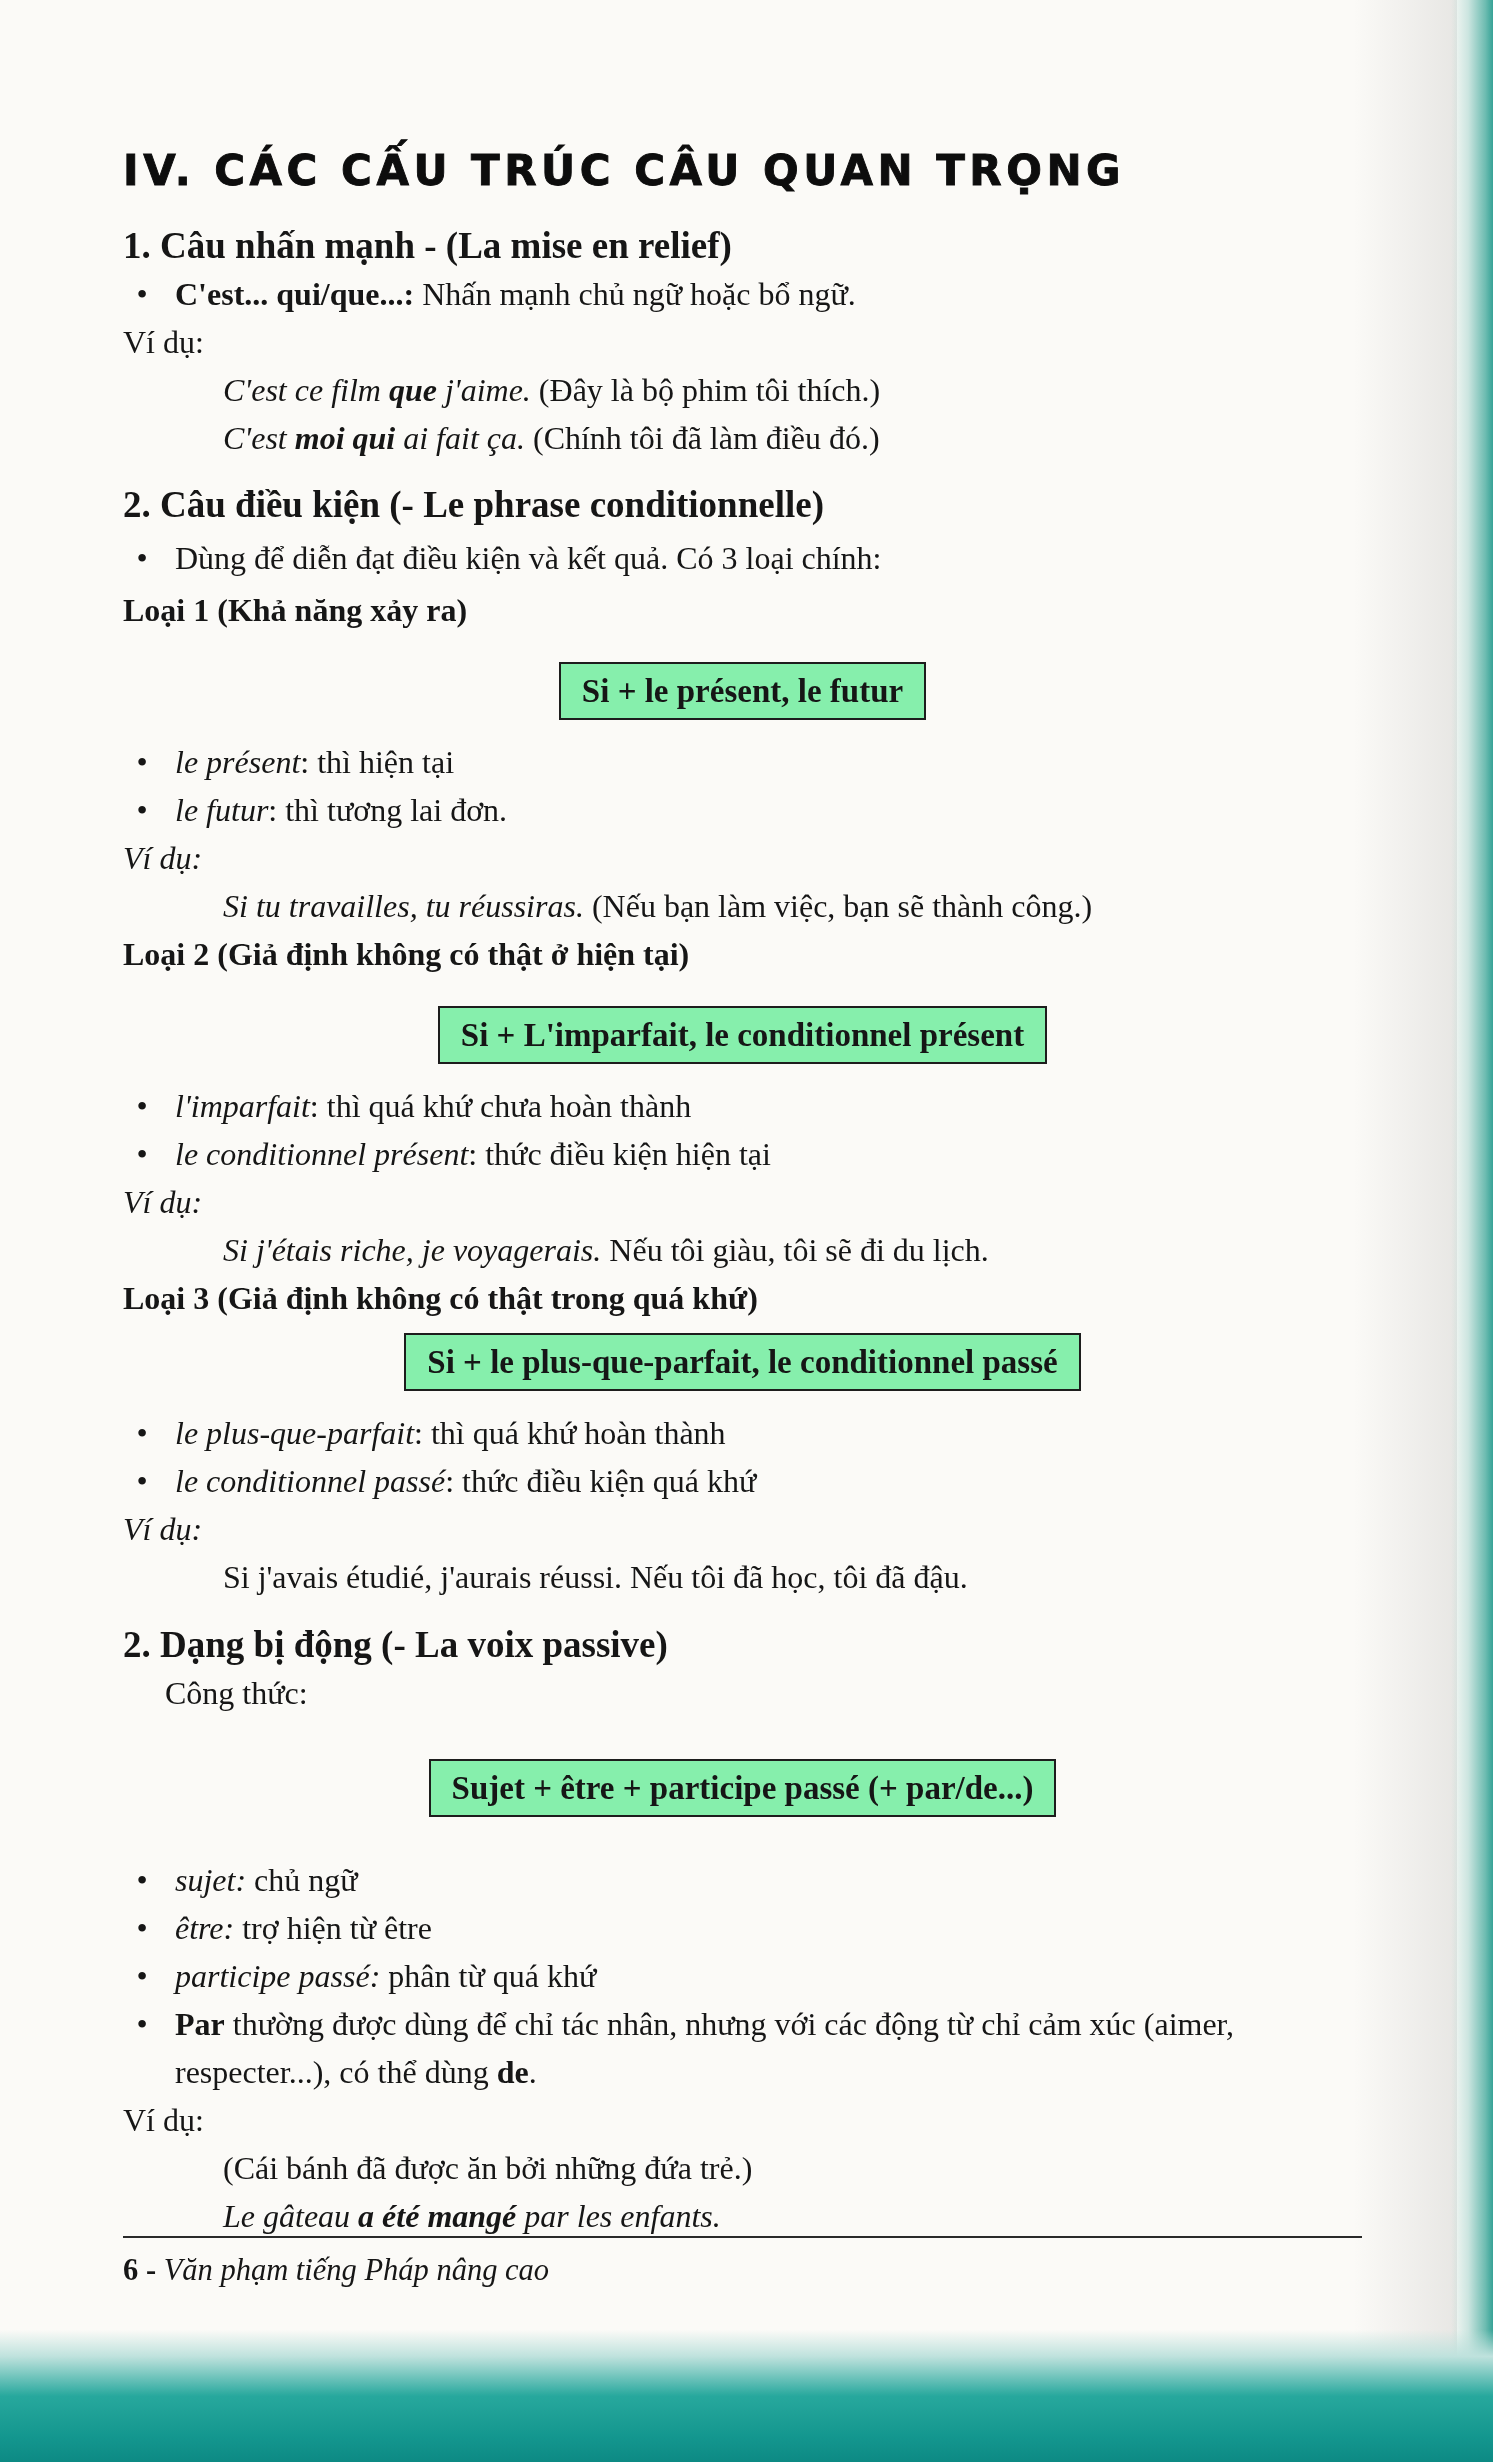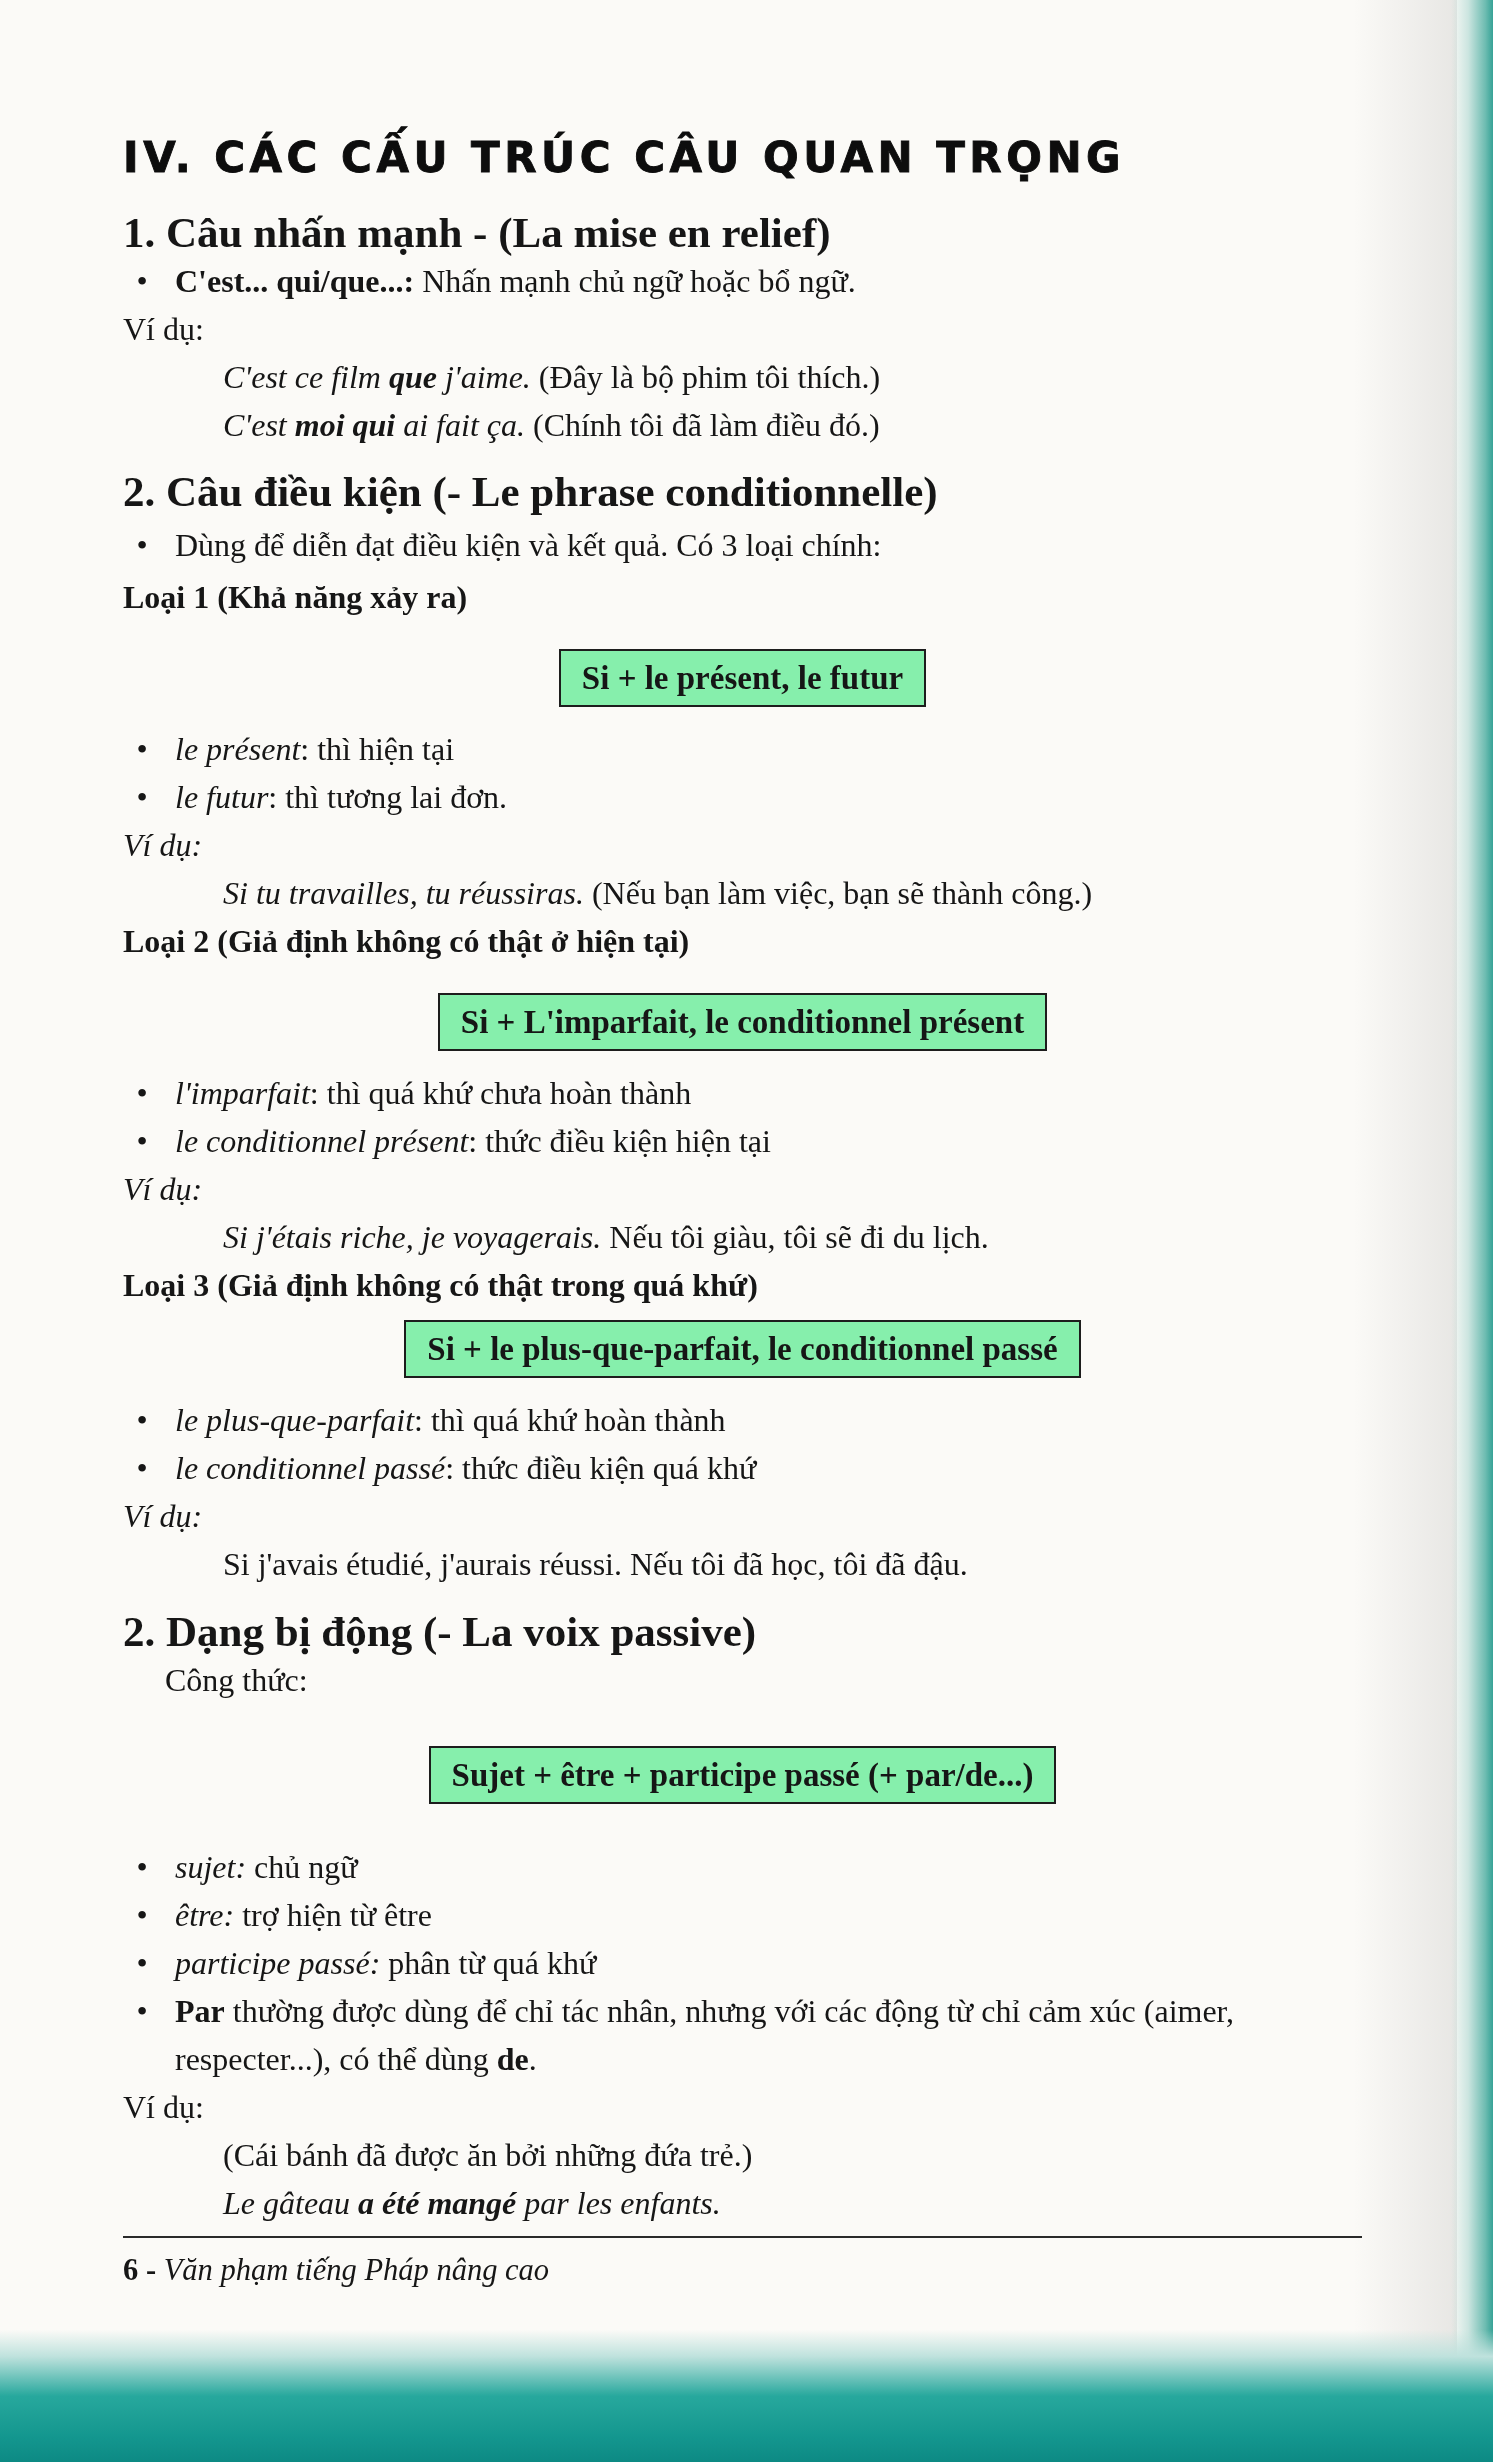--- a/index.html
+++ b/index.html
@@ -23,32 +23,32 @@
     background:linear-gradient(90deg, rgba(255,255,255,0) 0%, rgba(165,212,205,0.55) 40%, #6dbcb1 80%, #2f9f93 100%);
     z-index:2;
   }
   .edge-bottom {
     position:absolute; left:0; bottom:0; width:100%; height:132px;
     background:linear-gradient(180deg, rgba(255,255,255,0) 0%, #bfe2dd 20%, #27a89d 50%, #13968e 82%, #0d8a84 100%);
     z-index:3;
   }
 
   .content {
-    position:absolute; left:123px; top:132px; width:1239px;
+    position:absolute; left:123px; top:145px; width:1239px;
     font-size:32px; line-height:48px; z-index:4;
   }
 
   .title {
     font-family:"DejaVu Sans", sans-serif;
     font-weight:bold; font-size:42px; line-height:52px;
     letter-spacing:4.5px; color:#0d0d0d;
     -webkit-text-stroke:0.9px #0d0d0d;
     margin-bottom:25px;
   }
-  .h { font-weight:bold; font-size:43px; }
+  .h { font-weight:bold; font-size:37px; }
   .sec-gap { margin-top:19.3px; }
   .small-gap { margin-top:4.5px; }
 
   .b { display:flex; }
   .b .dot { flex:0 0 52px; padding-left:13.4px; }
   .b .btxt { flex:1; }
 
   .ex { padding-left:100px; }
   .ind { padding-left:42px; }
 

